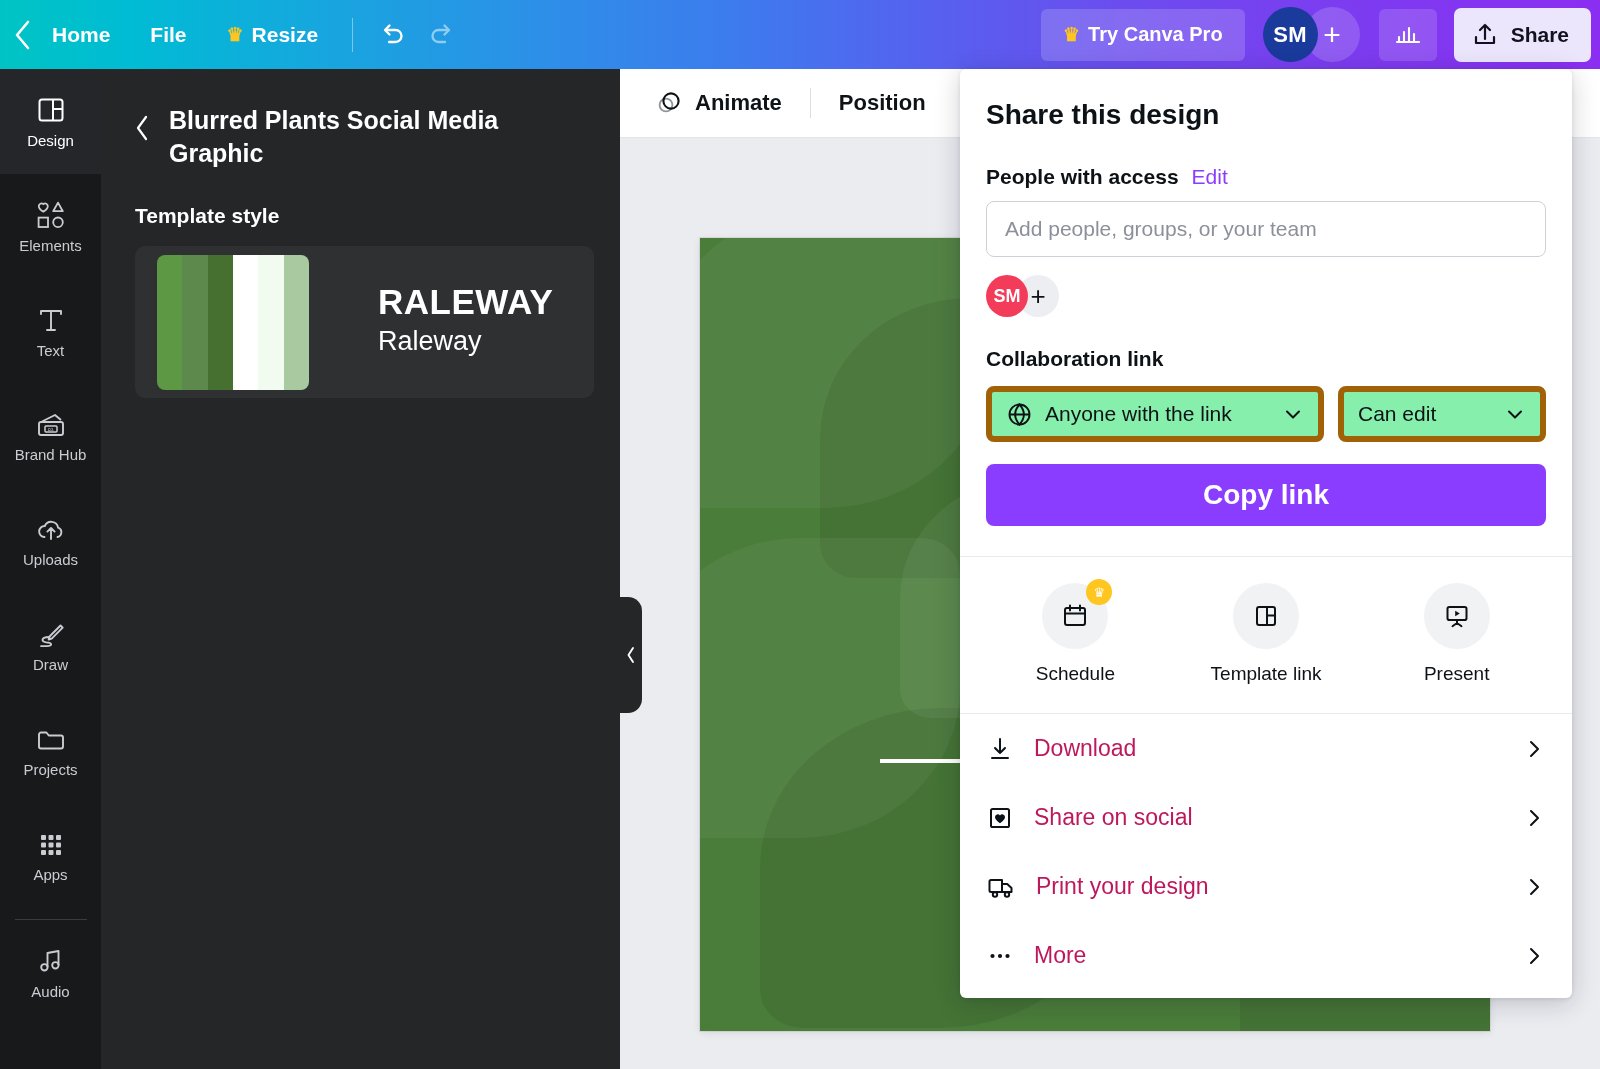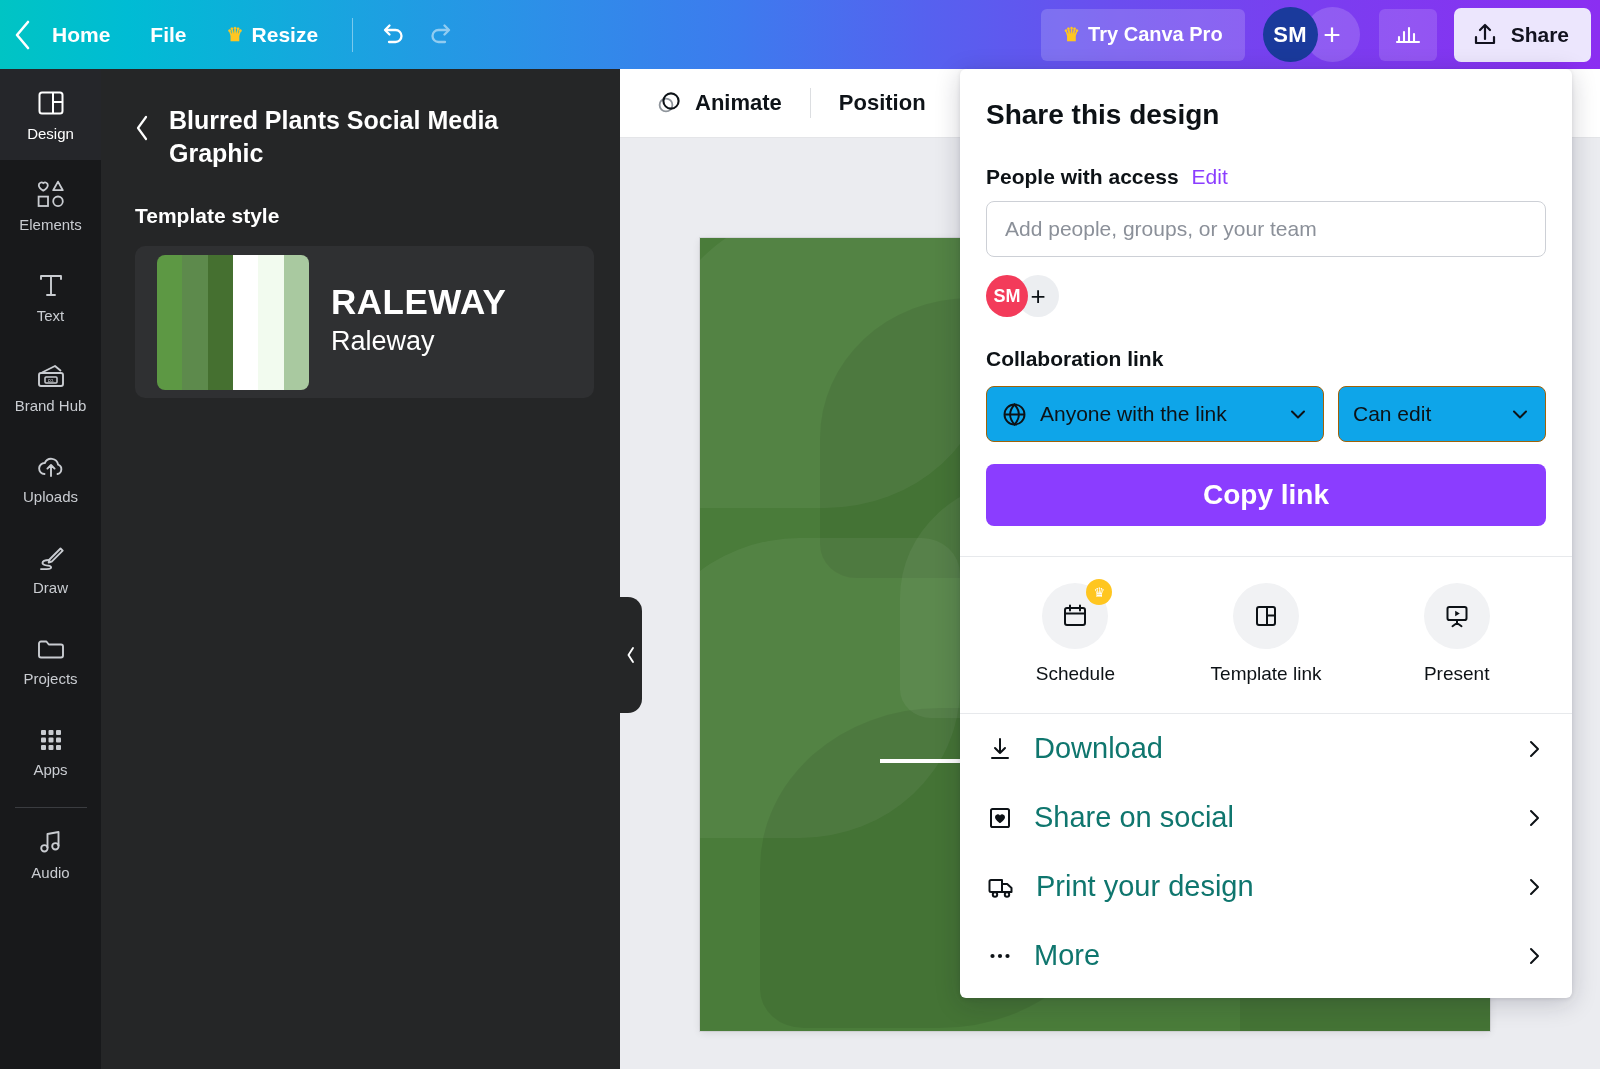--- a/index.html
+++ b/index.html
@@ -71,21 +71,21 @@
     display: flex; align-items: center; gap: 13px;
     color: #12121f; font-size: 21px; font-weight: 700; cursor: pointer;
   }
 
   
   .rail {
     position: absolute; left: 0; top: 69px; width: 101px; height: 1000px;
     background: #18191b; z-index: 30;
   }
   .rail-item {
-    width: 101px; height: 91px;
+    width: 101px; height: 105px;
     display: flex; flex-direction: column; align-items: center; justify-content: center;
     gap: 8px; cursor: pointer; color: #c9ccd1;
   }
   .rail-item.active { background: #25262a; color: #ffffff; }
   .rail-label { font-size: 15px; line-height: 1; white-space: nowrap; }
   .rail-sep { width: 72px; height: 1px; background: #3a3c40; margin: 10px auto 0; }
 
   
   .panel {
     position: absolute; left: 101px; top: 69px; width: 519px; height: 1000px;
@@ -107,21 +107,21 @@
   .style-card {
     margin: 18px 26px 0 34px; background: #2f3032; border-radius: 10px;
     height: 152px; display: flex; align-items: center; padding: 0 22px; gap: 22px;
     cursor: pointer;
   }
   .swatches {
     width: 152px; height: 135px; border-radius: 8px; overflow: hidden; display: flex;
     flex: 0 0 auto;
   }
   .sw { flex: 1; height: 100%; }
-  .style-text { display: flex; flex-direction: column; justify-content: center; }
+  .style-text { display: flex; flex-direction: column; justify-content: center; margin-left: 47px; }
   .style-head { color: #ffffff; font-size: 35px; font-weight: 800; letter-spacing: .5px; line-height: 1.1; }
   .style-body { color: #ffffff; font-size: 27px; font-weight: 400; line-height: 1.4; margin-top: 2px; }
 
   
   .collapse-handle {
     position: absolute; left: 620px; top: 597px; width: 22px; height: 116px;
     background: #252627; border-radius: 0 14px 14px 0;
     display: flex; align-items: center; justify-content: center;
     z-index: 26; cursor: pointer;
   }
@@ -190,21 +190,21 @@
     font-size: 18px; font-weight: 700; z-index: 2; cursor: pointer;
   }
   .sd-plus {
     width: 42px; height: 42px; border-radius: 50%; background: #eceef1; margin-left: -11px;
     display: flex; align-items: center; justify-content: center;
     color: #0d1216; font-size: 26px; font-weight: 300; z-index: 1; cursor: pointer;
   }
   .sd-collab { padding: 30px 26px 0; font-size: 21px; font-weight: 700; color: #0d1216; }
   .sd-selects { display: flex; gap: 14px; padding: 15px 26px 0; }
   .sd-select {
-    height: 56px; border: 1px solid #a16207; border-radius: 8px; background: #0ea5e9;
+    height: 56px; border: 6px solid #a16207; border-radius: 8px; background: #86efac;
     display: flex; align-items: center; padding: 0 14px; gap: 12px; cursor: pointer;
   }
   .sd-select.wide { flex: 1 1 auto; }
   .sd-select.narrow { width: 208px; flex: 0 0 208px; }
   .sd-select-label { font-size: 21px; color: #0d1216; flex: 1 1 auto; white-space: nowrap; }
   .sd-copy {
     margin: 22px 26px 0; height: 62px; background: #8b3dff; border-radius: 8px;
     color: #fff; font-size: 28px; font-weight: 700;
     display: flex; align-items: center; justify-content: center; cursor: pointer;
   }
@@ -220,21 +220,21 @@
   .qi-crown {
     position: absolute; right: -4px; top: -4px; width: 26px; height: 26px; border-radius: 50%;
     background: #ffc620; display: flex; align-items: center; justify-content: center;
     font-size: 13px; color: #fff;
   }
   .qi-label { font-size: 19px; color: #0d1216; white-space: nowrap; }
   .sd-list { padding: 0 26px; }
   .sd-list-item {
     display: flex; align-items: center; gap: 20px; height: 69px; cursor: pointer;
   }
-  .sd-list-label { font-size: 29px; color: #0f766e; flex: 1 1 auto; }
+  .sd-list-label { font-size: 23px; color: #be185d; flex: 1 1 auto; }
   .ic { display: inline-flex; align-items: center; justify-content: center; flex: 0 0 auto; }
 </style>
 </head>
 <body>
 
 <div id="app">
 
   <div class="header">
     <div class="hdr-left">
       <div class="back-chevron">

